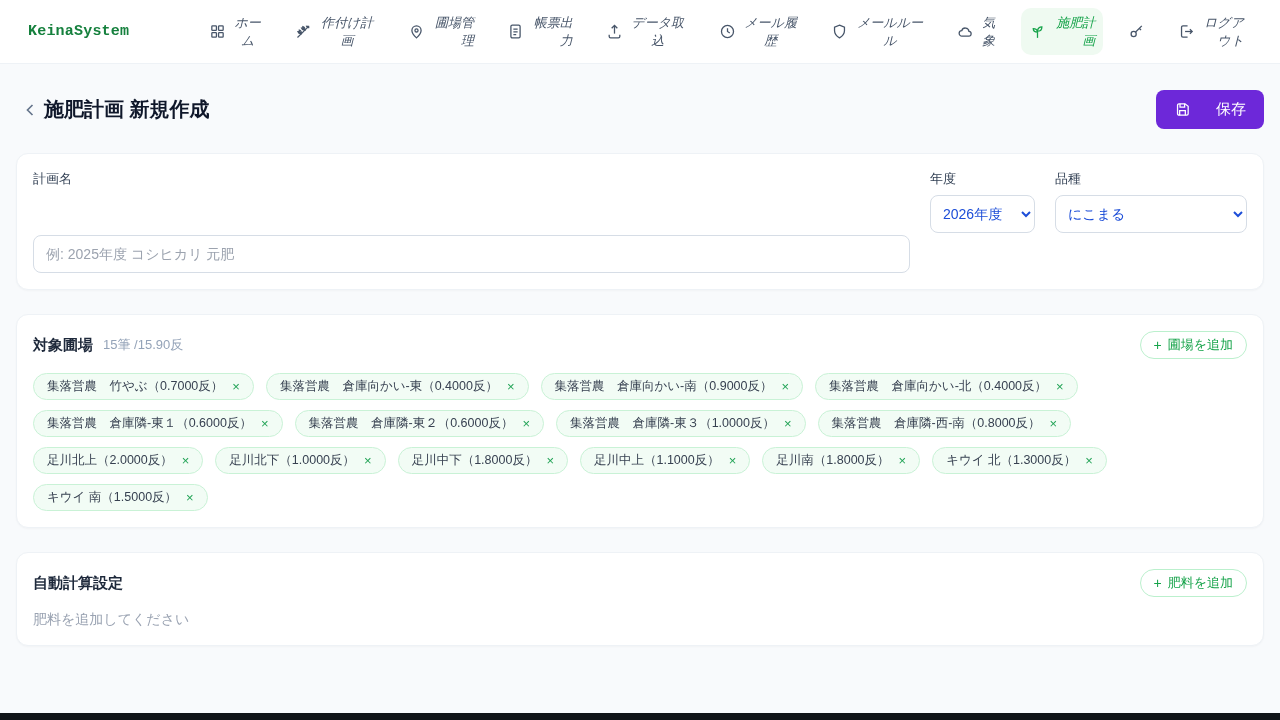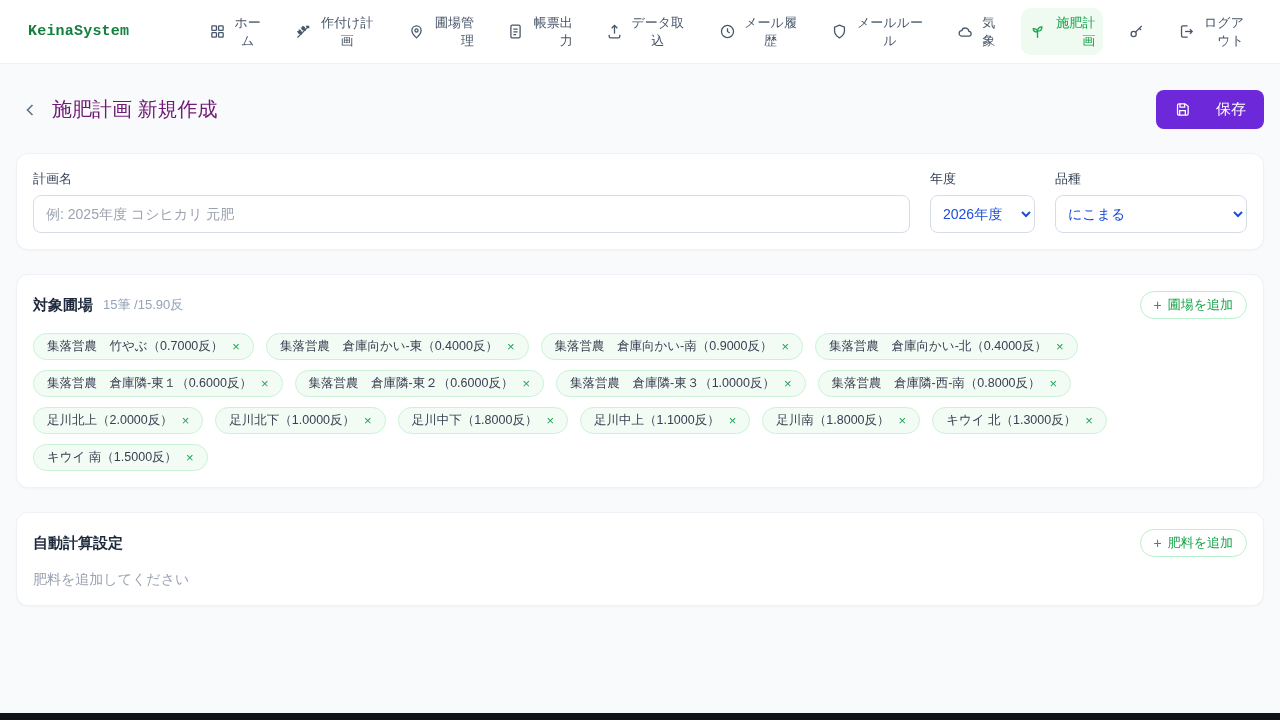--- a/index.html
+++ b/index.html
@@ -10,20 +10,21 @@
   }
   
   .topnav {
     height:64px; background:#ffffff; border-bottom:1px solid #eef2f6;
     display:flex; align-items:center; padding:0 28px;
   }
   .brand { font-size:15px; font-weight:bold; color:#15803d; letter-spacing:.2px;font-family:Liberation Mono, monospace; }
   .nav-items {
     flex:1; margin-left:72px; display:flex; align-items:center;
     justify-content:space-between;
+    font-style:italic;
   }
   .nav-item {
     display:flex; align-items:center; gap:7px; cursor:pointer;
     color:#475569; padding:6px 8px; border-radius:10px;
   }
   .nav-item svg { flex:0 0 auto; }
   .nav-label {
     font-size:13px; line-height:1.35; text-align:center; color:#475569;
     word-break:break-all;
   }
@@ -33,36 +34,36 @@
   .w3 .nav-label{ width:42px;text-align:right; } .w4 .nav-label{ width:56px; }
   .w5 .nav-label{ width:69px; }
   
   .page-header {
     display:flex; align-items:center; padding:26px 16px 24px 16px;
   }
   .back-btn {
     width:28px; height:28px; display:flex; align-items:center; justify-content:center;
     background:none; border:none; cursor:pointer; color:#64748b;
   }
-  .page-title { font-size:20px; font-weight:normal; color:#701a75; margin-left:8px; }
+  .page-title { font-size:20px; font-weight:bold; color:#0f172a; }
   .save-btn {
     margin-left:auto; display:flex; align-items:center; gap:25px;
     background:#6d28d9; color:#ffffff; border:none; border-radius:8px;
     padding:10px 18px; font-size:15px; cursor:pointer;
     font-family:inherit;
   }
   
   .card {
     background:#ffffff; border:1px solid #eef2f6; border-radius:12px;
     margin:0 16px 24px 16px; padding:16px; box-shadow:0 1px 2px rgba(15,23,42,.03);
   }
   .form-row { display:flex; gap:20px; }
   .field { display:flex; flex-direction:column; }
   .field-label { font-size:13px; color:#334155; margin-bottom:7px; }
-  .field-grow { flex:1; }
+  .field-grow { flex:1;gap:40px; }
   .text-input {
     height:38px; border:1px solid #d6dde6; border-radius:8px; padding:0 12px;
     font-size:14px; color:#1e293b; font-family:inherit; outline:none; width:100%;
     background:#ffffff;
   }
   .text-input::placeholder { color:#9ca3af; }
   .select-input {
     height:38px; border:1px solid #d6dde6; border-radius:8px; padding:0 8px;
     font-size:14px; color:#1d4ed8; font-family:inherit; background:#ffffff;
     cursor:pointer;

